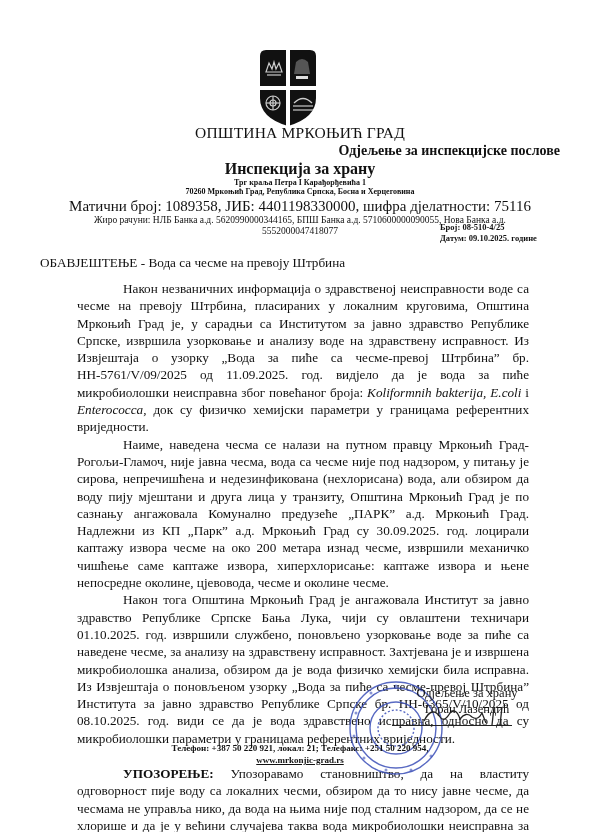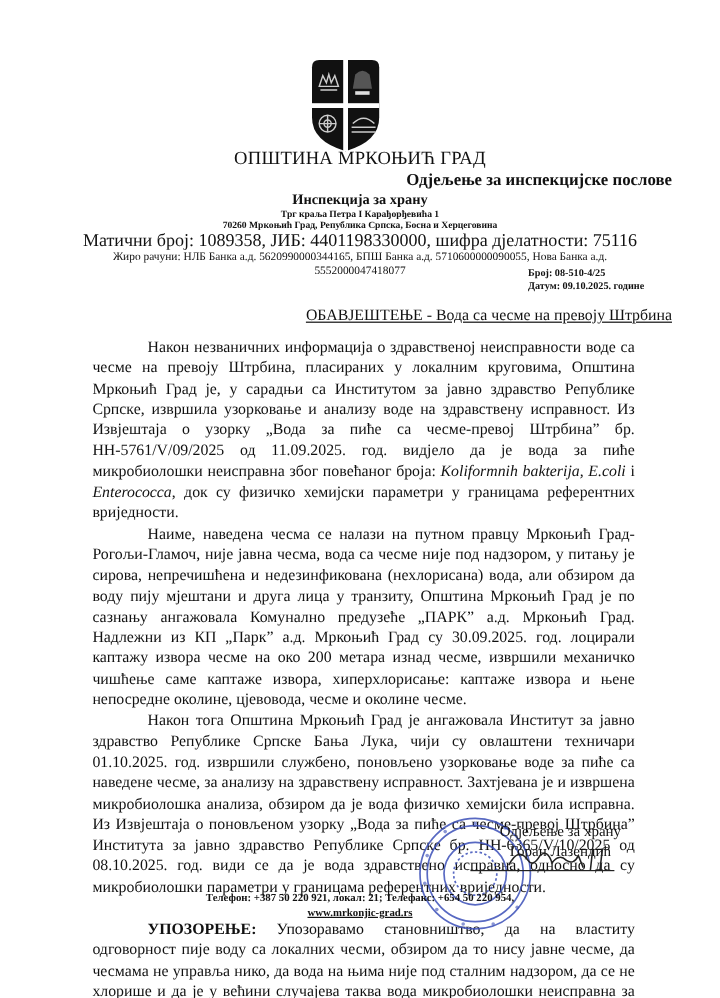--- a/index.html
+++ b/index.html
@@ -5,29 +5,29 @@
     html, body { margin: 0; padding: 0; background: #ffffff; }
     body { width: 600px; height: 832px; position: relative; overflow: hidden;
            font-family: "Liberation Serif", "DejaVu Serif", serif; color: #111; }
     .page { position: absolute; left: 0; top: 0; width: 600px; height: 832px; padding-left: 32px; }
 
     .crest { position: absolute; left: 258px; top: 48px; width: 60px; height: 80px; }
 
     .header { position: absolute; left: 40px; top: 124px; width: 520px; text-align: center; line-height: 1.15; }
     .h-municipality { font-size: 15.5px; letter-spacing: 0.2px; }
     .h-department { font-size: 14px; font-weight: bold; margin-top: 1px; text-align: right; }
-    .h-section { font-size: 12px; font-weight: bold; margin-top: 1px; }
+    .h-section { font-size: 16px; font-weight: bold; margin-top: 1px; }
     .h-address1, .h-address2 { font-size: 8px; font-weight: bold; }
     .h-ids { font-size: 15px; margin-top: 1px; }
     .h-accounts { font-size: 9.5px; }
     .h-accounts2 { font-size: 9.5px; }
 
     .meta { position: absolute; left: 440px; top: 222px; font-size: 8.5px; font-weight: bold; line-height: 1.35; }
 
-    .title { position: absolute; left: 40px; top: 255px; width: 520px; text-align: right; font-size: 13.2px; text-decoration: underline; }
+    .title { position: absolute; left: 40px; top: 255px; width: 520px; text-align: left; font-size: 13.2px; }
 
     .body { position: absolute; left: 77px; top: 280px; width: 452px; font-size: 13.2px; line-height: 17.3px; text-align: justify; }
     .body p { margin: 0; text-indent: 46px; }
     .body p.gap2 { margin-top: 18px; }
     .body i { font-style: italic; }
     .warn-label { font-weight: bold; }
 
     .sig { position: absolute; left: 392px; top: 685px; width: 150px; text-align: center; font-size: 12.5px; line-height: 16px; }
     .sig-line { position: absolute; left: 392px; top: 725px; width: 120px; border-top: 1px solid #222; }
     .signature { position: absolute; left: 420px; top: 703px; width: 95px; height: 24px; }
@@ -110,17 +110,17 @@
   <div class="sig">
     <div>Одјељење за храну</div>
     <div>Горан Лазендић</div>
   </div>
   <svg class="signature" viewBox="0 0 95 24">
     <path d="M4 18 Q12 2 20 14 Q24 20 30 10 Q36 4 40 16 Q46 8 52 14 Q58 18 62 10 L66 20 M74 4 L72 22 M82 4 L80 22" fill="none" stroke="#222" stroke-width="1.3"></path>
   </svg>
   <div class="sig-line"></div>
 
   <div class="footer">
-    <div>Телефон: +387 50 220 921, локал: 21; Телефакс: +654 50 220 954,</div>
+    <div>Телефон: +387 50 220 921, локал: 21; Телефакс: +251 50 220 954,</div>
     <div class="web">www.mrkonjic-grad.rs</div>
   </div>
 
 </div>
 
 </body></html>

